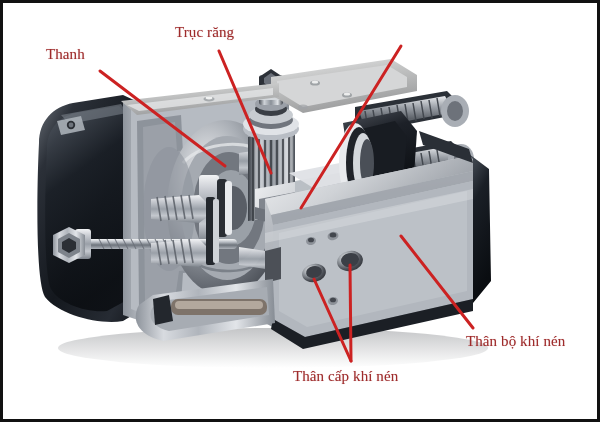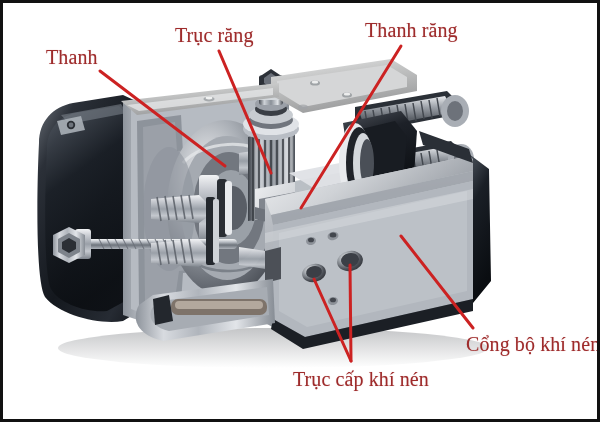--- a/index.html
+++ b/index.html
@@ -13,21 +13,21 @@
     background:#ffffff;box-sizing:border-box;
     border:3px solid #111111;
   }
   #stage{position:absolute;inset:0;overflow:hidden;}
 
   
   .label{
     position:absolute;
     color:#9e2b2b;
     font-family:"Liberation Serif", serif;
-    font-size:20px;
+    font-size:15px;
     line-height:1.05;
     white-space:nowrap;
     letter-spacing:.1px;
     text-shadow:0 0 1px rgba(158,43,43,.35);
   }
   .lbl-piston{left:43px;top:44px;}
   .lbl-truc{left:172px;top:22px;}
   .lbl-thanh{left:362px;top:17px;}
   .lbl-than{left:463px;top:331px;}
   .lbl-cong{left:290px;top:366px;}
@@ -355,18 +355,17 @@
         <line x1="216" y1="48" x2="268" y2="170"></line>
         <line x1="398" y1="43" x2="298" y2="205"></line>
         <line x1="470" y1="325" x2="398" y2="233"></line>
         <line x1="348" y1="358" x2="311" y2="276"></line>
         <line x1="348" y1="358" x2="347" y2="262"></line>
       </g>
     </svg>
 
     <div class="label lbl-piston">Thanh</div>
     <div class="label lbl-truc">Trục răng</div>
-    <div class="label lbl-thanh">Thanh răng</div>
-    <div class="label lbl-than">Cổng bộ khí nén</div>
-    <div class="label lbl-cong">Trục cấp khí nén</div>
+    <div class="label lbl-than">Thân bộ khí nén</div>
+    <div class="label lbl-cong">Thân cấp khí nén</div>
 
   </div>
 </div>
 
 </body></html>

